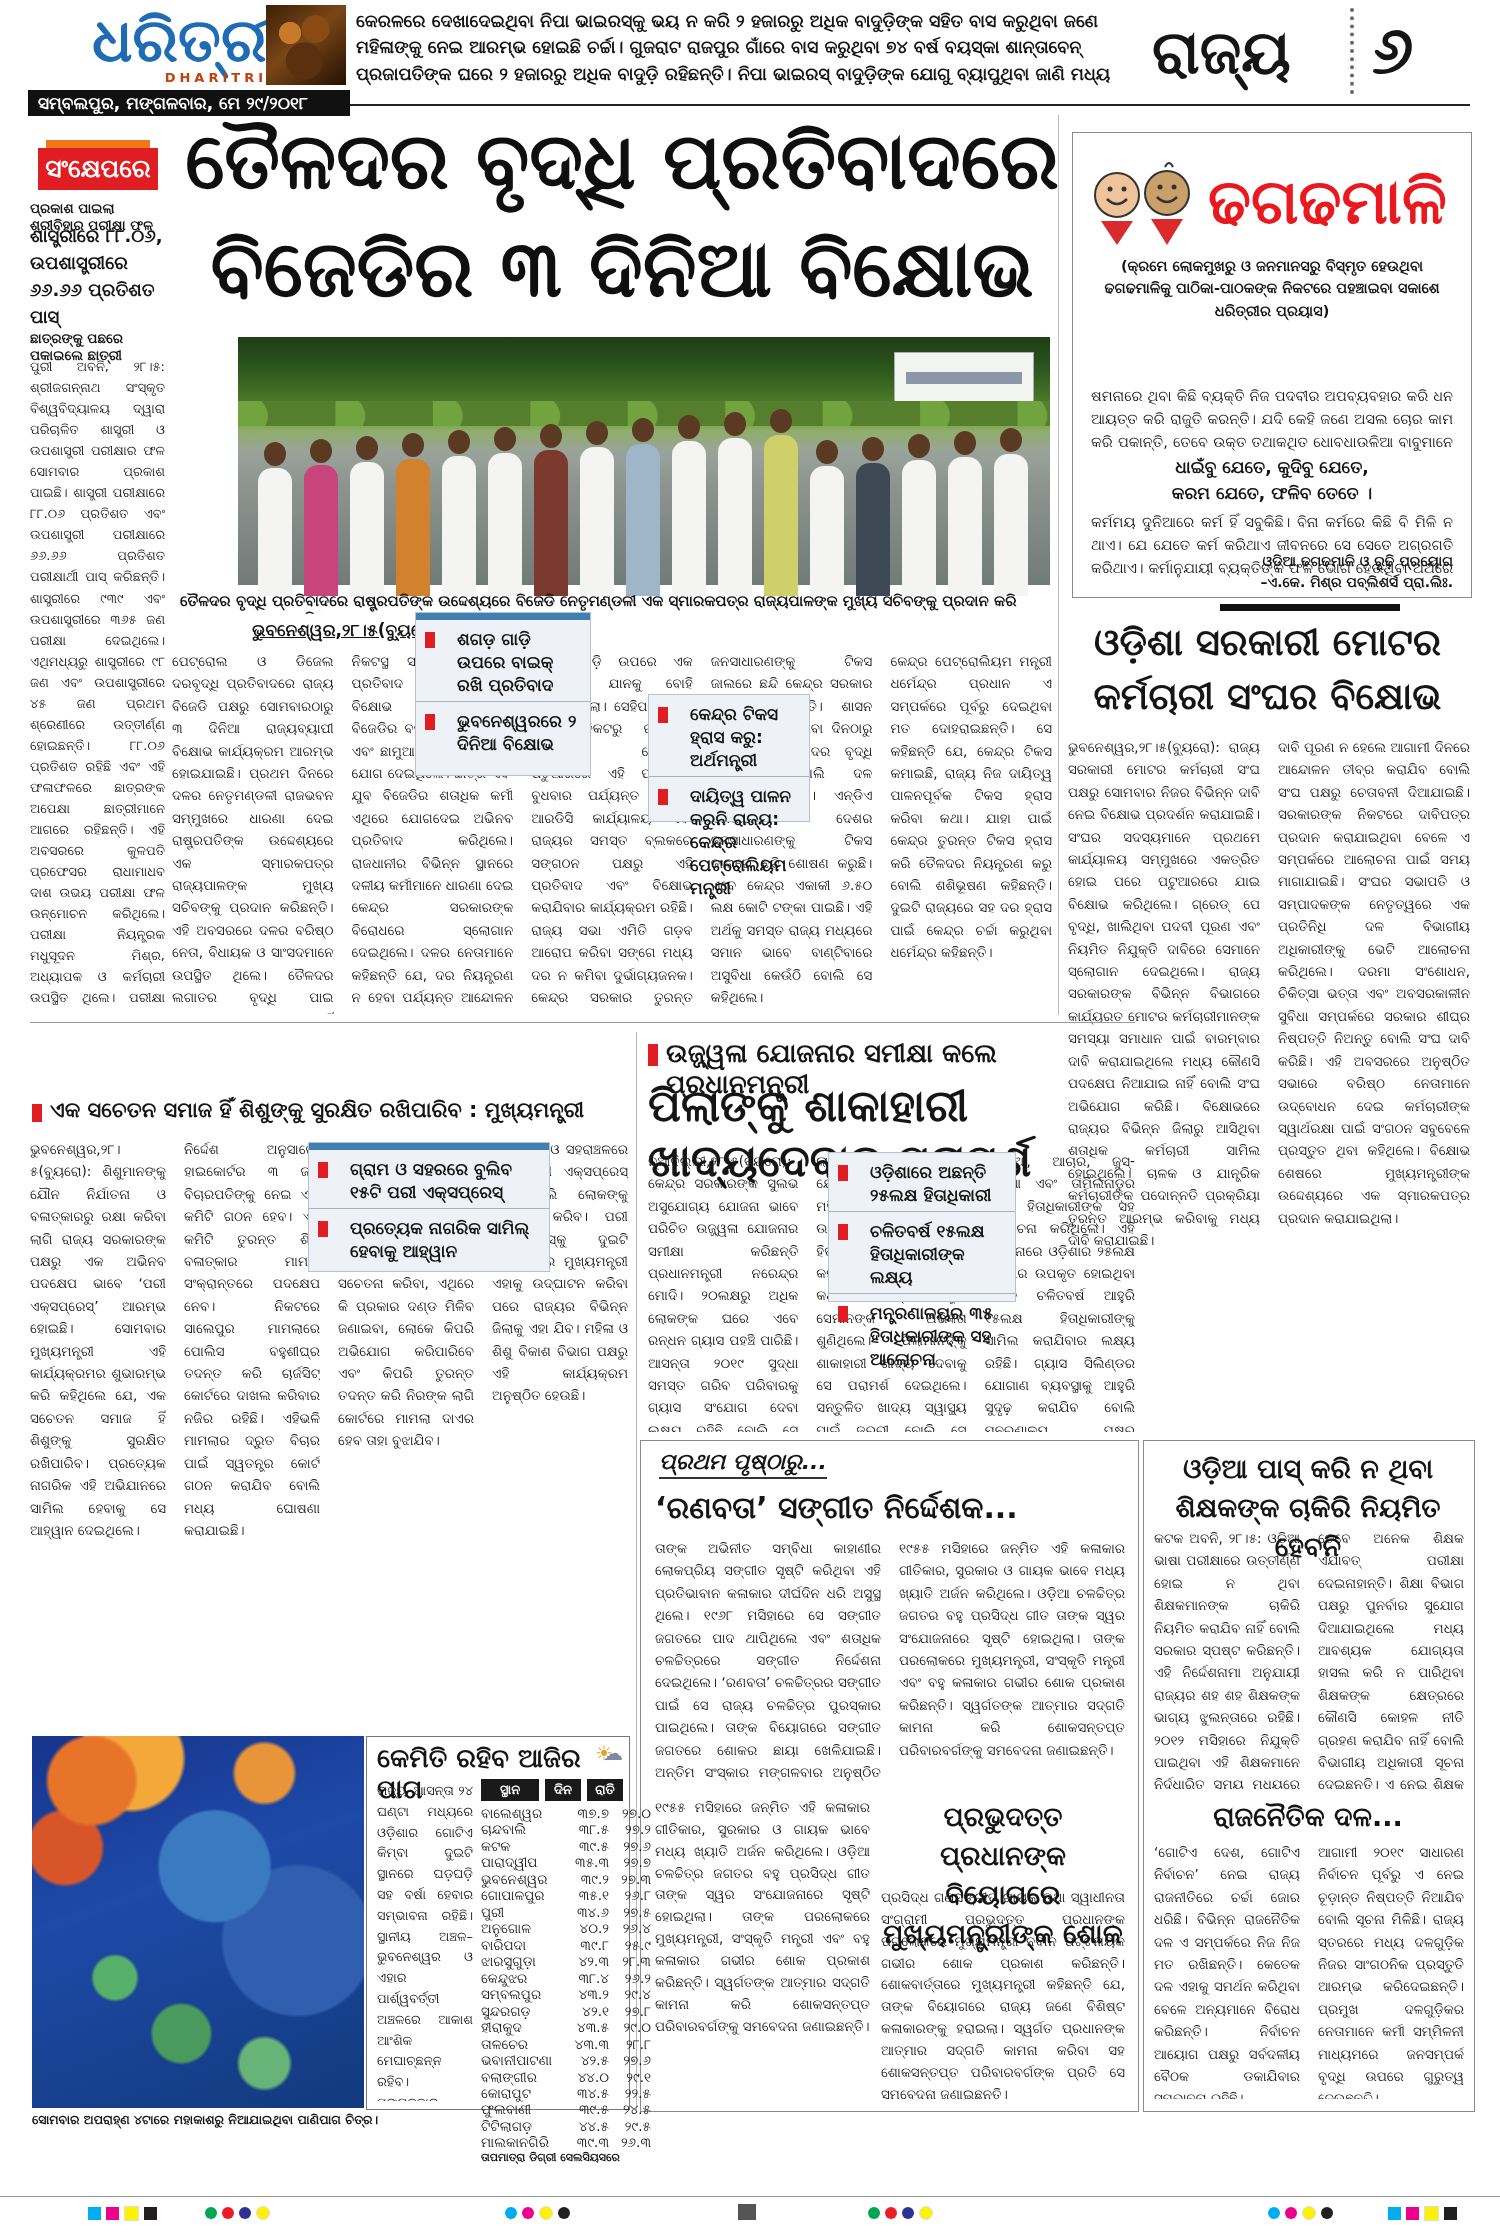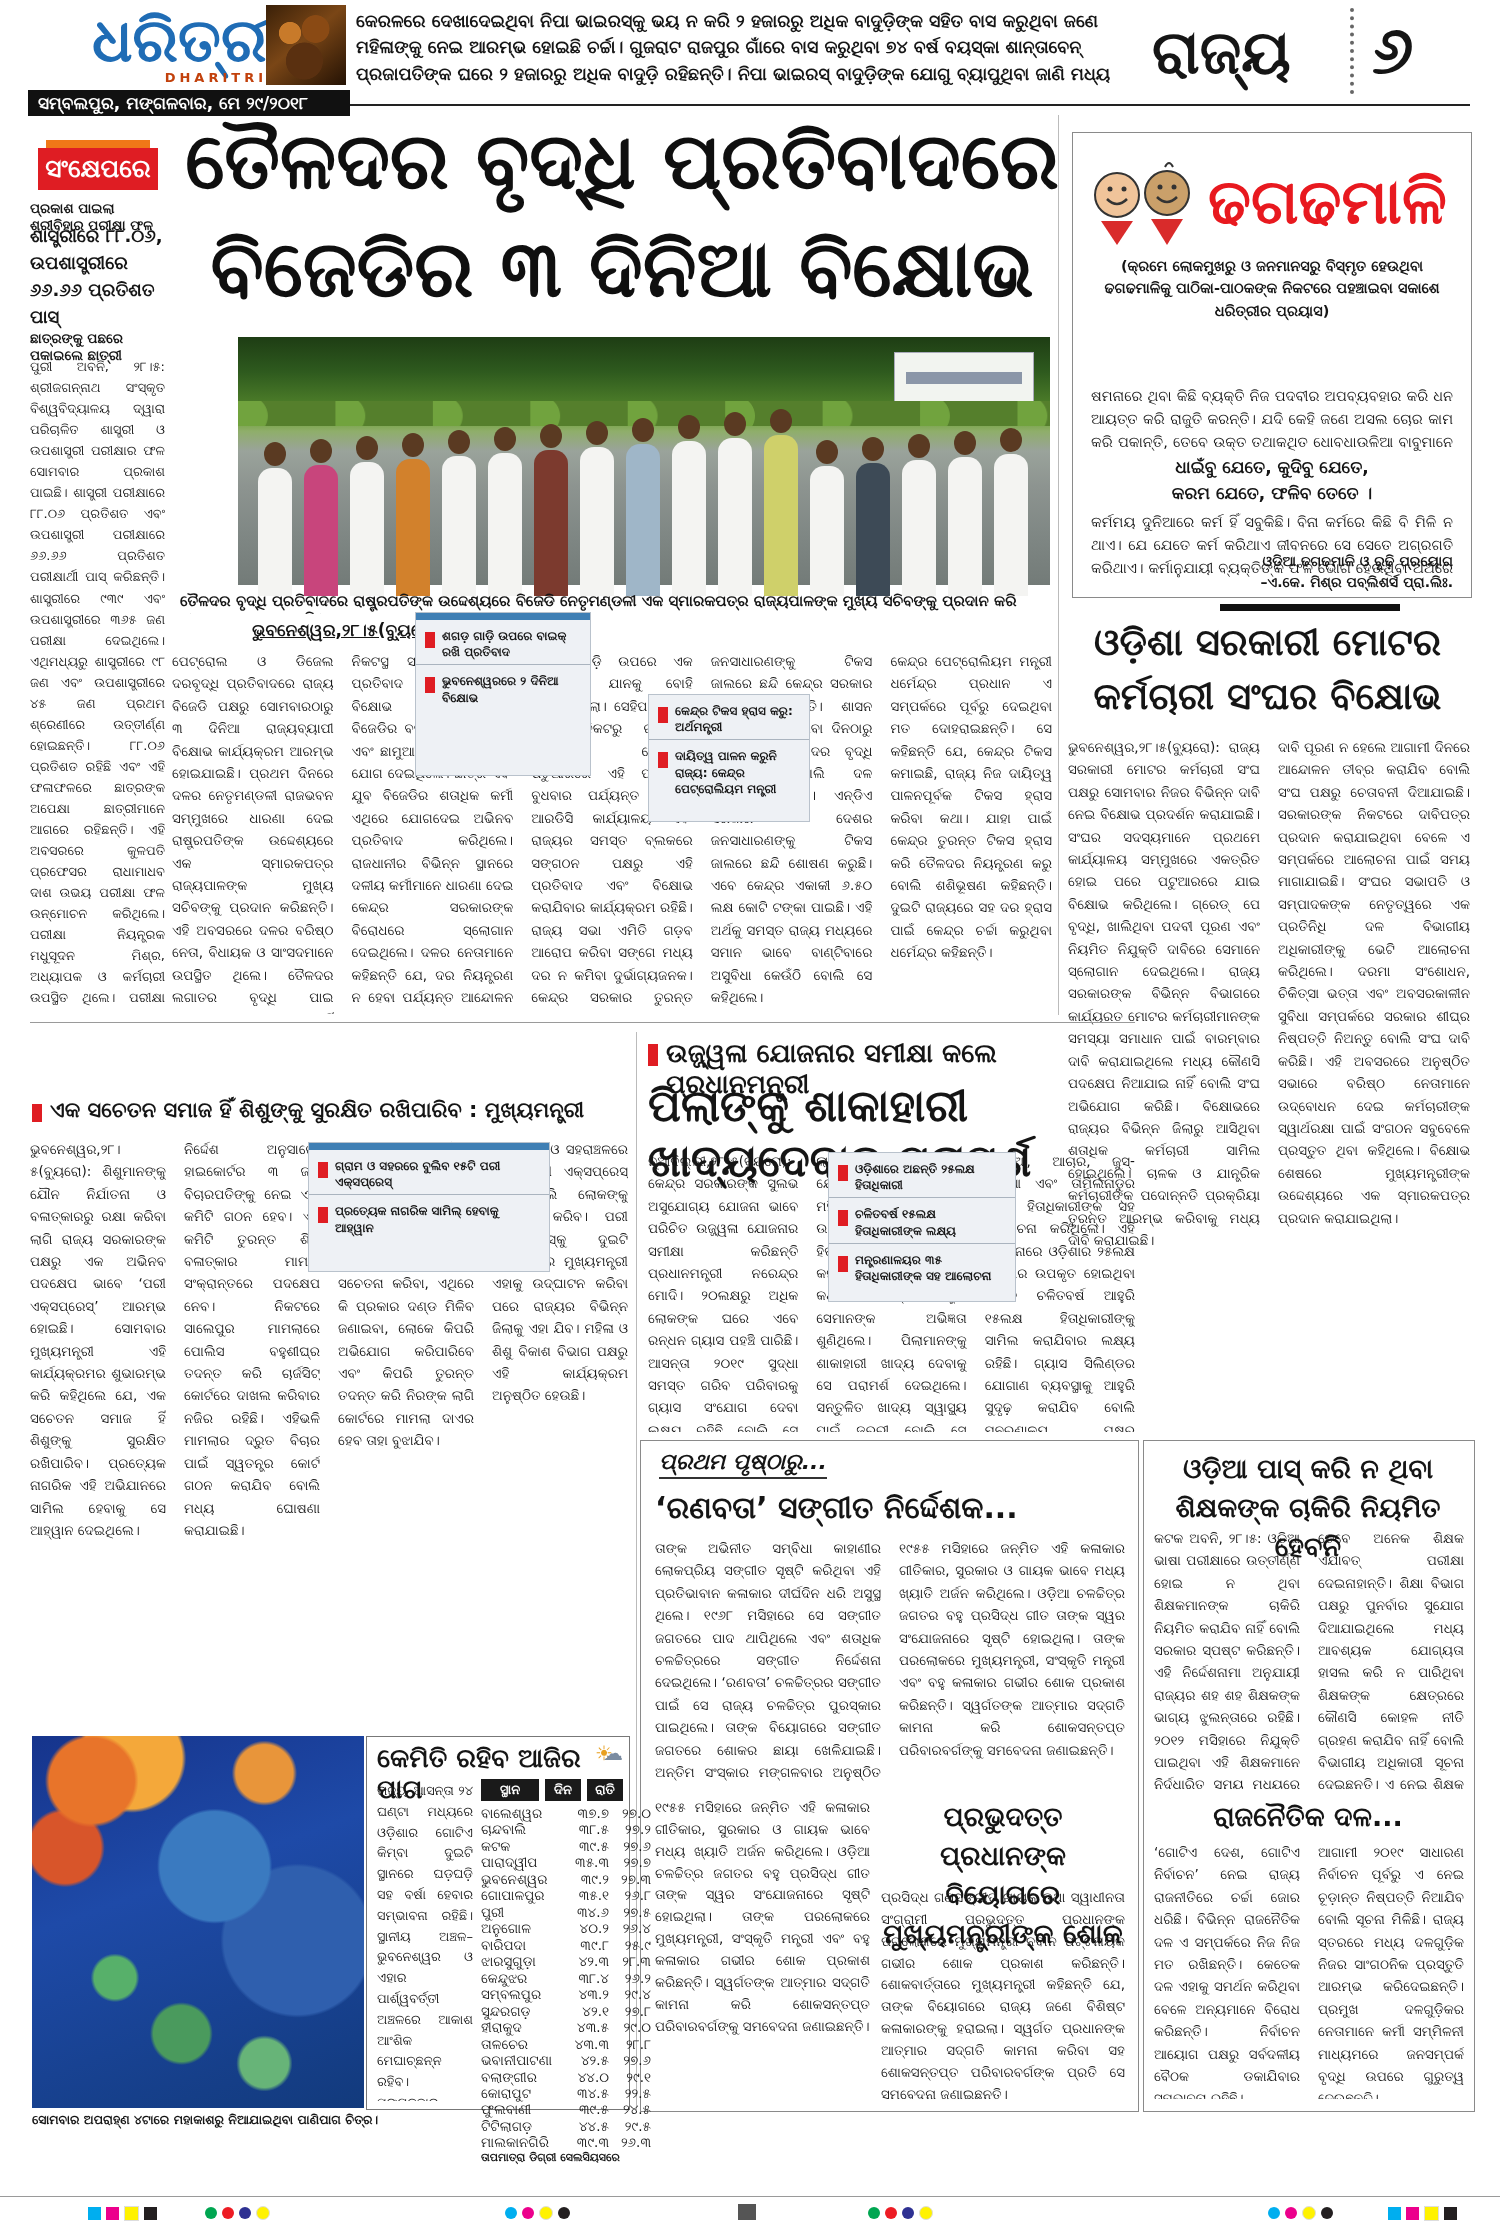--- a/index.html
+++ b/index.html
@@ -45,21 +45,21 @@
   .p-pink{background:#c8457c!important}.p-orange{background:#d2812c!important}
   .p-maroon{background:#7c3a2e!important}.p-blue{background:#9fb6c8!important}
   .p-yellow{background:#cfd06a!important}.p-dark{background:#3d4a56!important}
   .caption{font-size:15px;font-weight:bold;}
   .dateline{font-size:17px;font-weight:bold;text-decoration:underline;}
   .bodycols{display:flex;gap:18px;}
   .bodycols .bodycol{flex:1;font-size:13.5px;line-height:1.66;text-align:justify;overflow:hidden;}
   
   .hlbox{background:#eef1f5;border:1px solid #b9c2cc;}
   .hlbox .topbar{height:7px;background:#3f7fb4;}
-  .bullet-item{display:flex;gap:7px;padding:8px 9px 4px 9px;font-size:12px;font-weight:bold;line-height:1.35;}
+  .bullet-item{display:flex;gap:22px;padding:8px 9px 4px 9px;font-size:17px;font-weight:bold;line-height:1.35;}
   .bullet-item + .bullet-item{border-top:1px solid #aab4bf;}
   .bullet-sq{flex:0 0 10px;width:10px;height:16px;background:#df1d23;margin-top:4px;}
   
   .cartoonbox{border:1.5px solid #8a8a8a;}
   .dhaga-title{color:#e8191f;font-size:62px;font-weight:bold;line-height:1;}
   .dhaga-intro{font-size:14.5px;font-weight:bold;text-align:center;line-height:1.55;}
   .dhaga-body{font-size:14.5px;line-height:1.6;text-align:justify;}
   .dhaga-verse{font-size:17px;font-weight:bold;text-align:center;line-height:1.5;}
   .dhaga-credit{font-size:14px;font-weight:bold;text-align:right;line-height:1.5;}
   .blackbar{background:#111;height:7px;}

